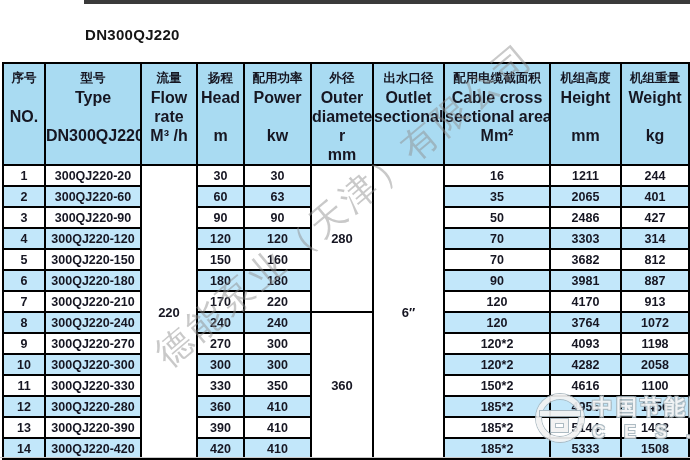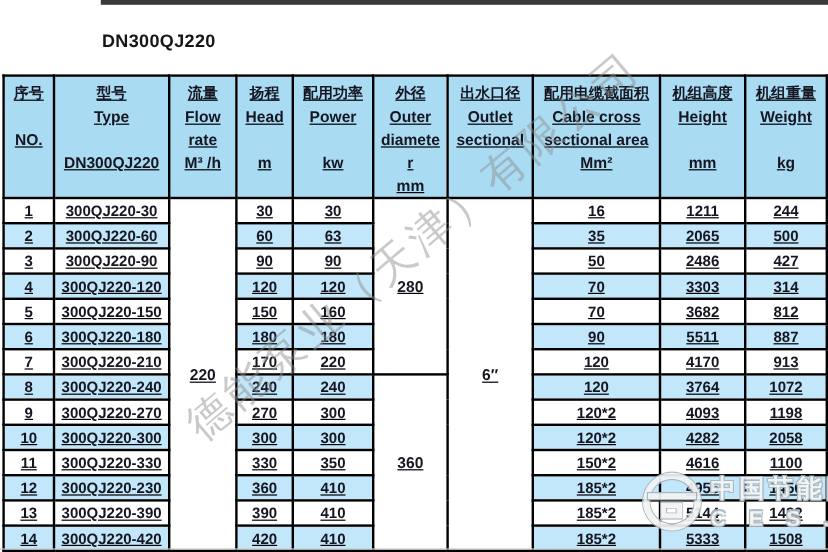--- a/index.html
+++ b/index.html
@@ -2,25 +2,25 @@
 <html><head>
 <meta charset="utf-8">
 <style>
   * { margin: 0; padding: 0; box-sizing: border-box; }
   body { width: 690px; height: 460px; font-family: "Liberation Sans", "DejaVu Sans", sans-serif; background: #ffffff; }
   .page { position: relative; width: 690px; height: 460px; background: #ffffff; overflow: hidden; }
 
   .topbar { position: absolute; left: 84px; top: 0; width: 606px; height: 4px; background: #3a3a3a; }
   .doc-title { position: absolute; left: 85px; top: 26px; font-size: 15px; font-weight: bold; color: #161616; letter-spacing: 0.3px; }
 
-  table.spec { position: absolute; left: 2px; top: 62px; width: 686px; border-collapse: collapse; table-layout: fixed; text-decoration: underline; }
+  table.spec { position: absolute; left: 2px; top: 62px; width: 686px; border-collapse: collapse; table-layout: fixed; }
   table.spec th, table.spec td { border: 2px solid #000; text-align: center; vertical-align: middle; color: #161622; overflow: hidden; }
 
   table.spec th { background: #a9dbf2; font-weight: bold; padding: 0; height: 100px; vertical-align: top; }
-  .hline { height: 19px; line-height: 19px; font-size: 13px; white-space: nowrap; }
+  .hline { height: 19px; line-height: 19px; font-size: 16px; white-space: nowrap; }
   .hline:first-child { margin-top: 5px; font-size: 12.5px; }
 
   table.spec td { height: 21px; font-size: 12.5px; font-weight: bold; background: #ffffff; }
   table.spec tbody tr:nth-child(even) td { background: #c2e7fa; }
   table.spec td.merged { background: #ffffff !important; font-size: 13px; }
   td.outer280 { border-bottom: 1px solid #8f8f8f; }
   td.outer360 { border-top: 1px solid #8f8f8f; }
 
   .baseline { position: absolute; left: 0; top: 457px; width: 690px; height: 1px; background: #c9c9c9; }
 
@@ -134,38 +134,38 @@
           <div class="hline">Weight</div>
           <div class="hline"></div>
           <div class="hline">kg</div>
           <div class="hline"></div>
         </th>
       </tr>
     </thead>
     <tbody>
       <tr>
         <td>1</td>
-        <td>300QJ220-30</td>
+        <td>300QJ220-20</td>
         <td class="merged" rowspan="14">220</td>
         <td>30</td>
         <td>30</td>
         <td class="merged outer280" rowspan="7">280</td>
         <td class="merged" rowspan="14">6″</td>
         <td>16</td>
         <td>1211</td>
         <td>244</td>
       </tr>
       <tr>
         <td>2</td>
         <td>300QJ220-60</td>
         <td>60</td>
         <td>63</td>
         <td>35</td>
         <td>2065</td>
-        <td>500</td>
+        <td>401</td>
       </tr>
       <tr>
         <td>3</td>
         <td>300QJ220-90</td>
         <td>90</td>
         <td>90</td>
         <td>50</td>
         <td>2486</td>
         <td>427</td>
       </tr>
@@ -186,21 +186,21 @@
         <td>70</td>
         <td>3682</td>
         <td>812</td>
       </tr>
       <tr>
         <td>6</td>
         <td>300QJ220-180</td>
         <td>180</td>
         <td>180</td>
         <td>90</td>
-        <td>5511</td>
+        <td>3981</td>
         <td>887</td>
       </tr>
       <tr>
         <td>7</td>
         <td>300QJ220-210</td>
         <td>170</td>
         <td>220</td>
         <td>120</td>
         <td>4170</td>
         <td>913</td>
@@ -237,21 +237,21 @@
         <td>11</td>
         <td>300QJ220-330</td>
         <td>330</td>
         <td>350</td>
         <td>150*2</td>
         <td>4616</td>
         <td>1100</td>
       </tr>
       <tr>
         <td>12</td>
-        <td>300QJ220-230</td>
+        <td>300QJ220-280</td>
         <td>360</td>
         <td>410</td>
         <td>185*2</td>
         <td>4955</td>
         <td>1456</td>
       </tr>
       <tr>
         <td>13</td>
         <td>300QJ220-390</td>
         <td>390</td>

